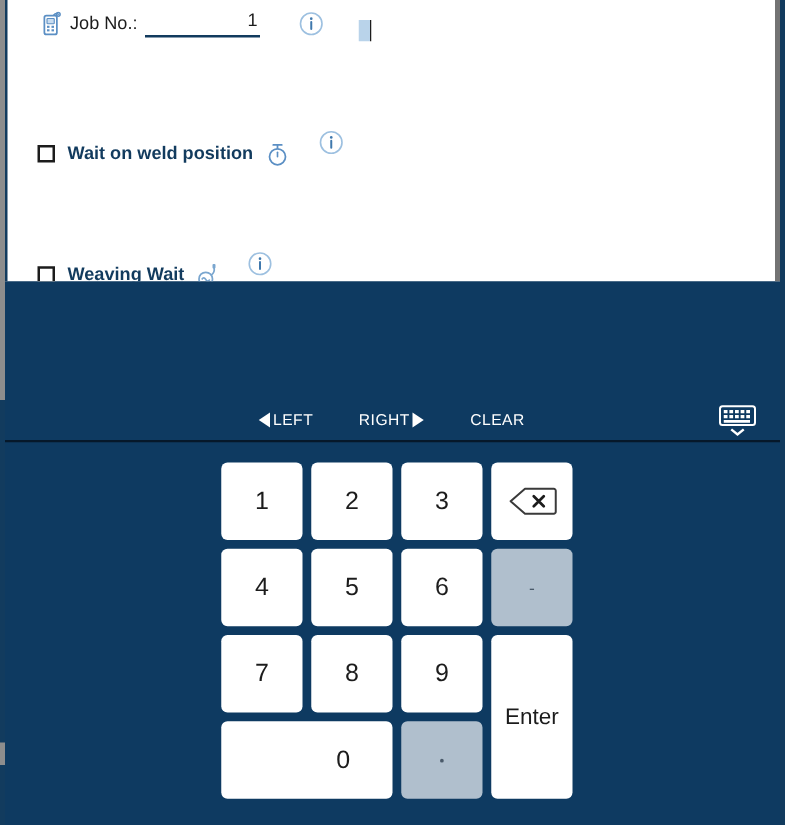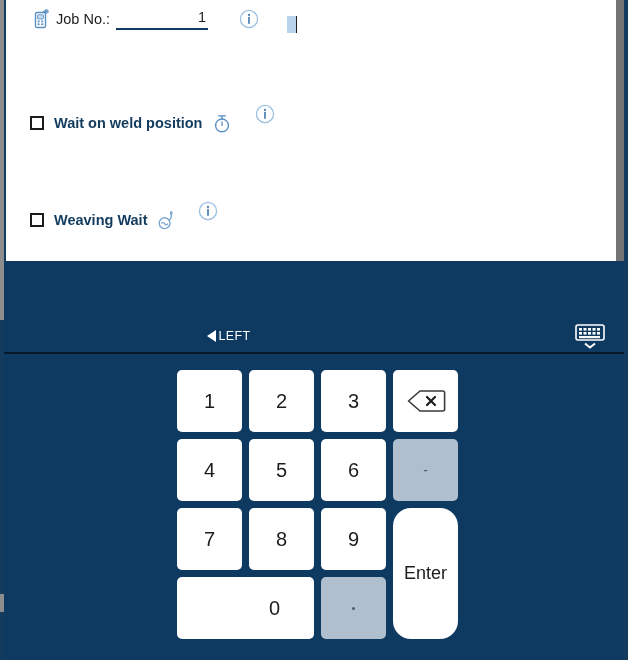--- a/index.html
+++ b/index.html
@@ -38,25 +38,25 @@
     width: 4px;
     background: #8d8d8d;
   }
 
   
   .form-panel {
     position: absolute;
     left: 4px;
     top: 0;
     width: 620px;
-    height: 261px;
+    height: 225px;
     background: #ffffff;
     box-sizing: border-box;
     border-left: 2px solid #123b5e;
-    border-right: 8px solid #737373;
+    border-right: 4px solid #737373;
     overflow: hidden;
   }
 
   .row {
     position: absolute;
     display: flex;
     align-items: center;
   }
   .row-job     { left: 24px; top: 5px;   height: 28px; }
   .row-wait    { left: 24px; top: 60px;  height: 30px; margin-top: 48px; }
@@ -213,21 +213,21 @@
     display: flex;
     align-items: center;
     justify-content: center;
     font-size: 20px;
     color: #1c1c1c;
     cursor: default;
     user-select: none;
   }
   .key.muted { background: #b0bfcd; }
   .key.wide  { grid-column: span 2; justify-content: center; }
-  .key.tall  { grid-row: span 2; border-radius: 18px; }
+  .key.tall  { grid-row: span 2; }
   .key.zero  { padding-left: 58px; }
   .key .dot  {
     width: 3px; height: 3px;
     background: #4a5a6a;
     border-radius: 50%;
   }
   .key.enter { font-size: 18px; }
 </style>
 </head>
 <body>
@@ -311,21 +311,28 @@
 
   </div>
 
   <div class="kb-toolbar">
 
     <div class="tb-btn tb-left">
       <span class="tri-left"></span>
       <span>LEFT</span>
     </div>
 
-
+    <div class="tb-btn tb-right">
+      <span>RIGHT</span>
+      <span class="tri-right"></span>
+    </div>
+
+    <div class="tb-btn tb-clear">
+      <span>CLEAR</span>
+    </div>
 
     <div class="tb-btn tb-kbd">
       <svg width="34" height="26" viewBox="0 0 34 26">
         <rect x="3" y="2" width="28" height="15" rx="2" fill="none" stroke="#ffffff" stroke-width="1.6"></rect>
         <g fill="#ffffff">
           <rect x="6" y="5" width="3" height="2.6"></rect>
           <rect x="10.5" y="5" width="3" height="2.6"></rect>
           <rect x="15" y="5" width="3" height="2.6"></rect>
           <rect x="19.5" y="5" width="3" height="2.6"></rect>
           <rect x="24" y="5" width="3" height="2.6"></rect>

